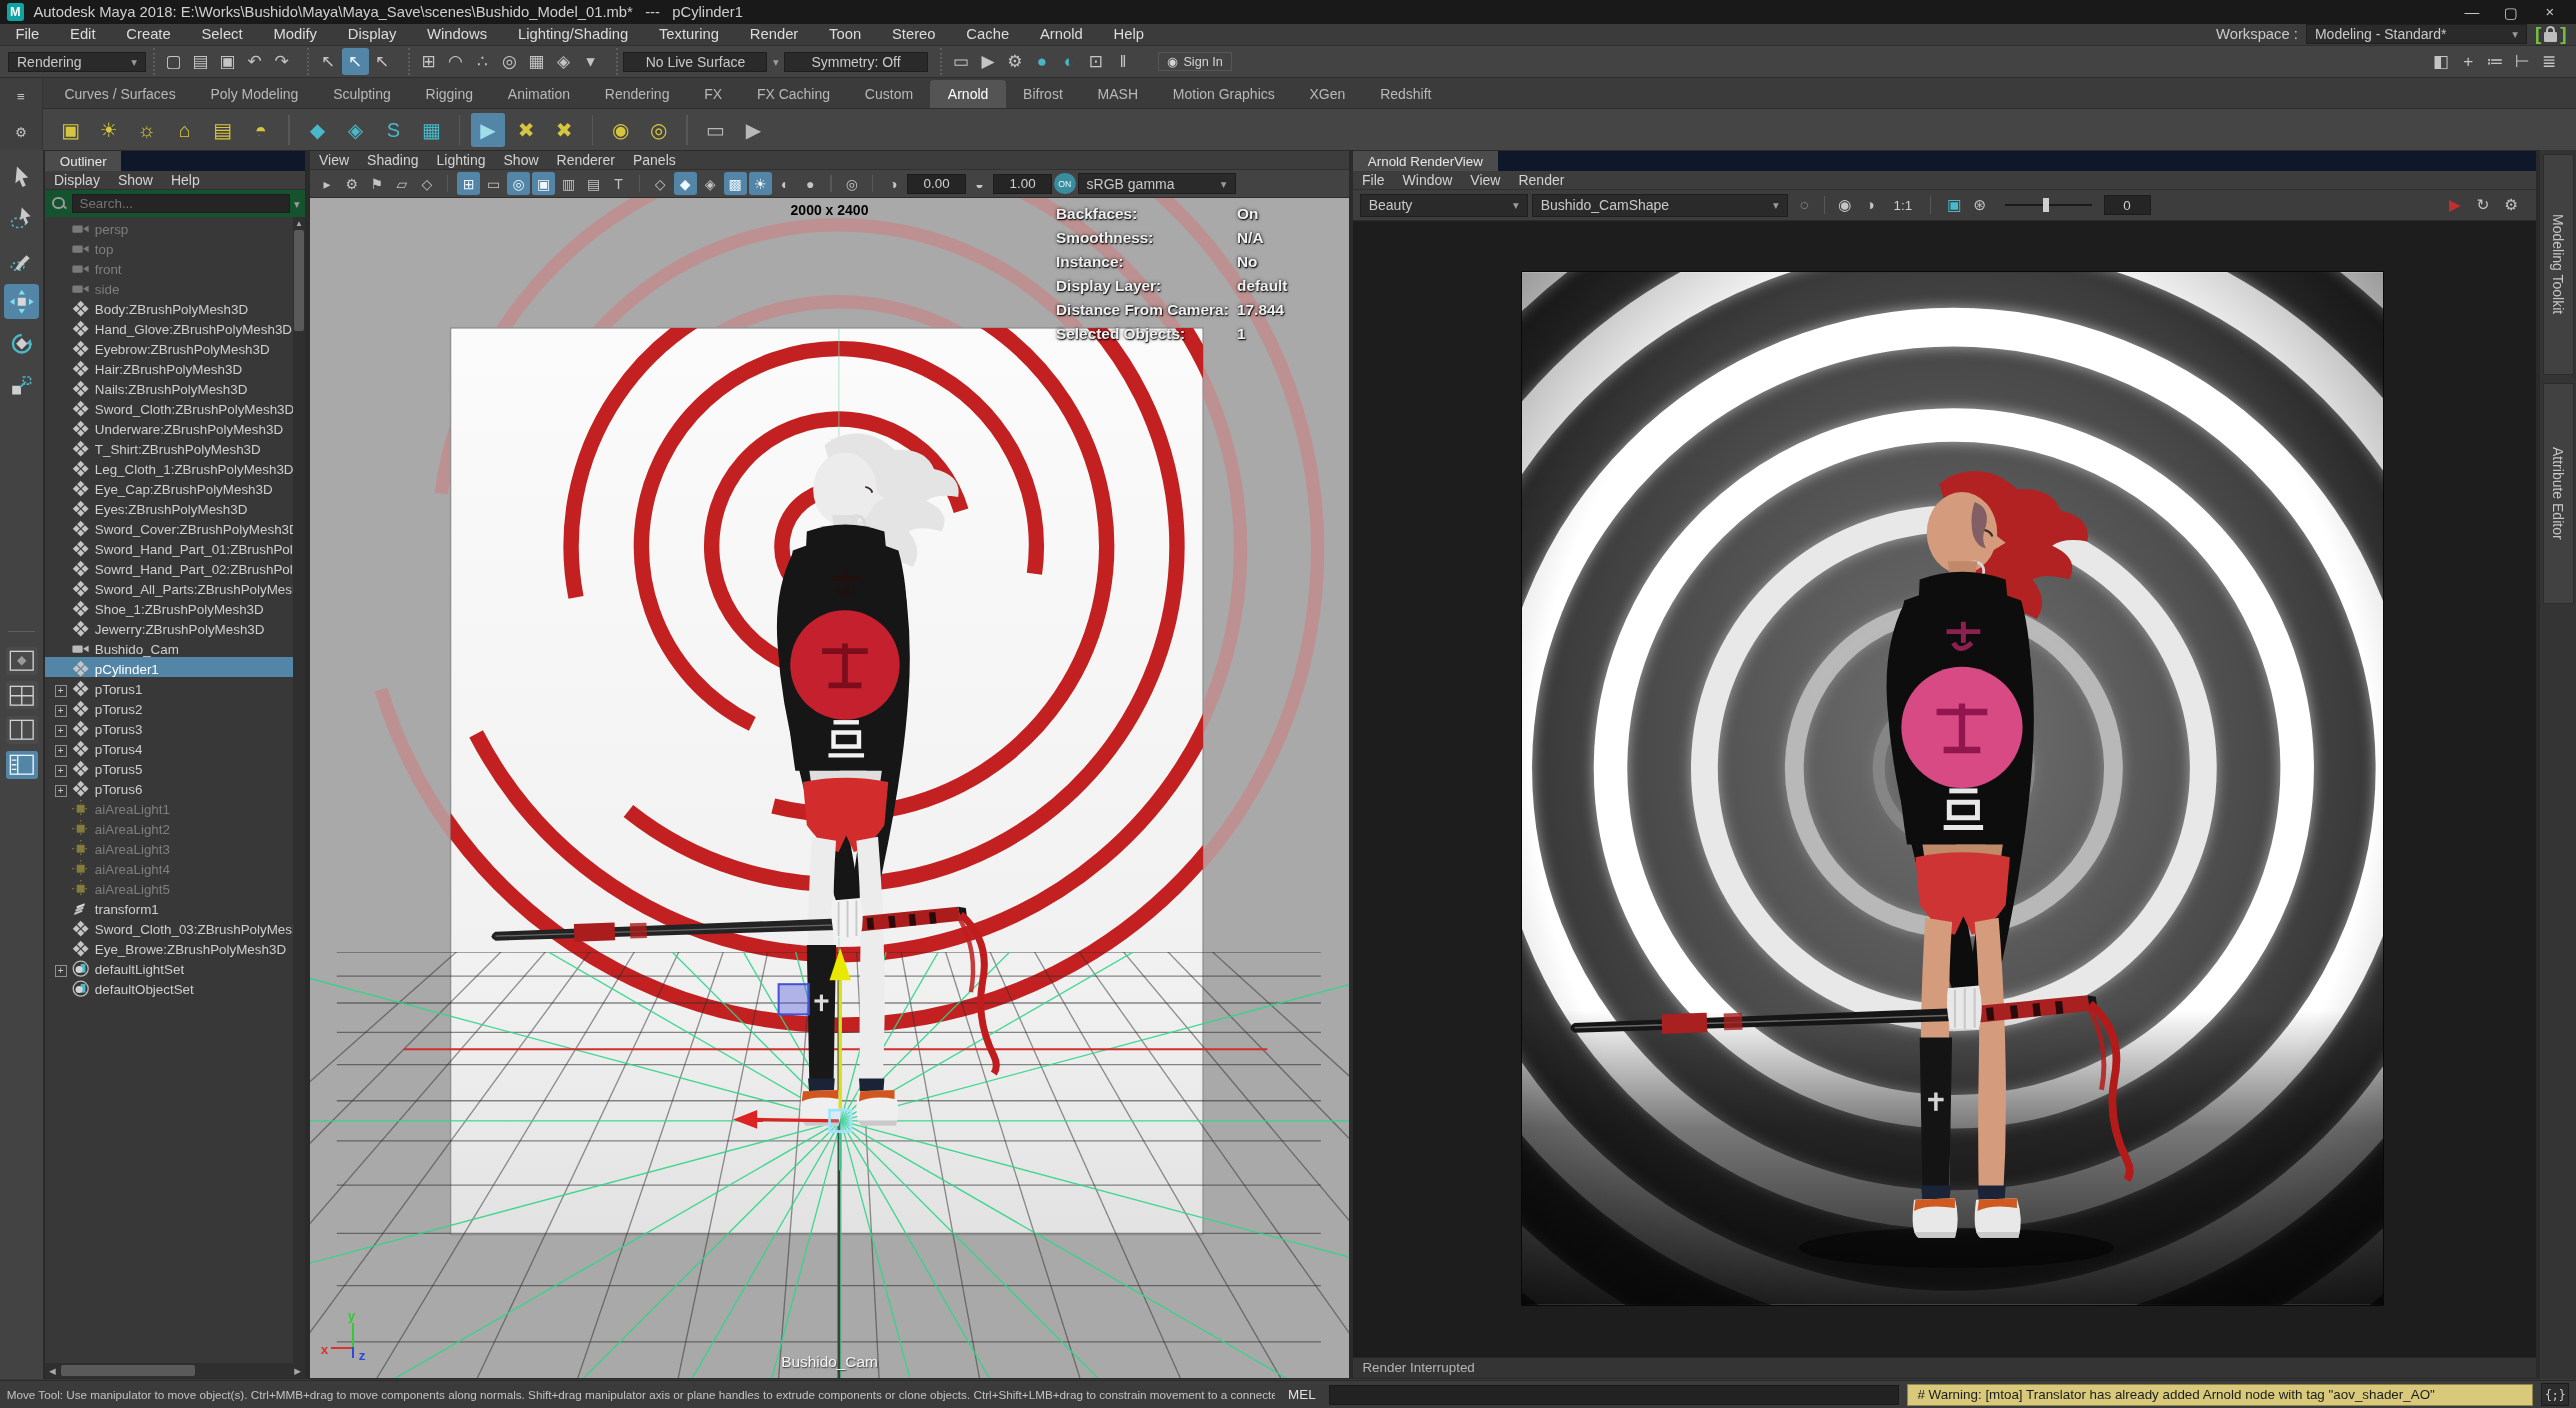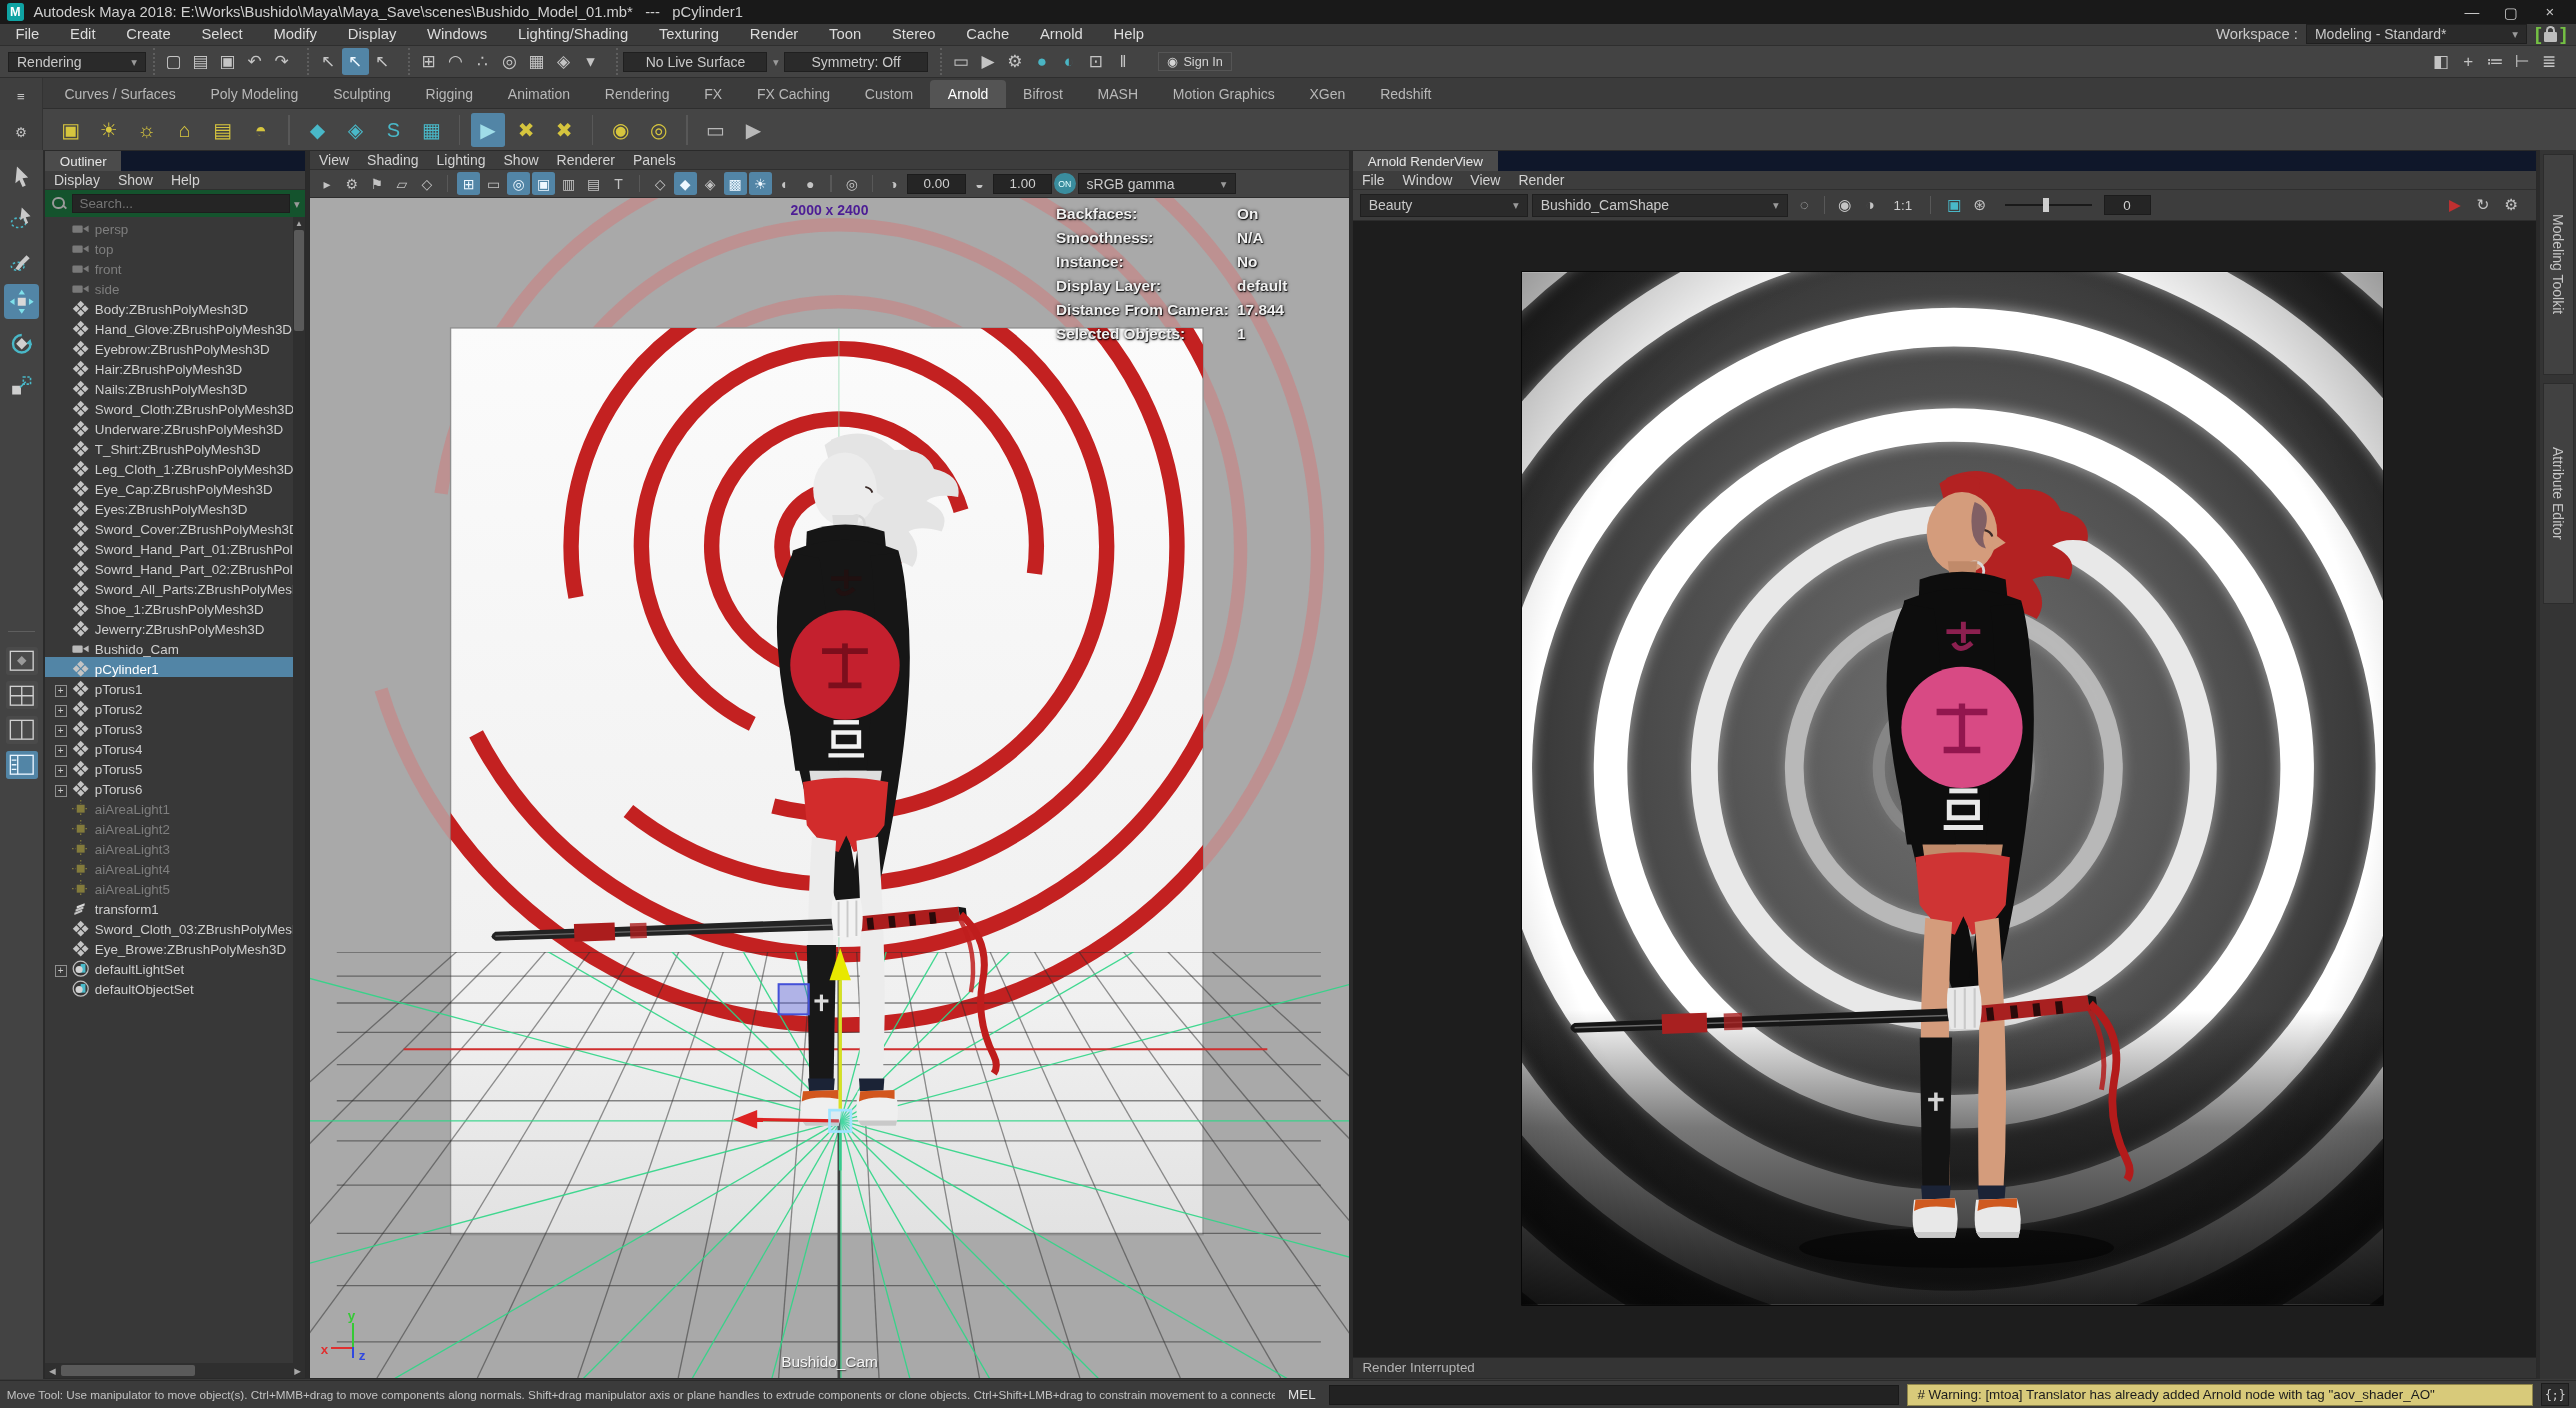--- a/index.html
+++ b/index.html
@@ -95,21 +95,21 @@
 
 
 .viewport{left:309px;width:1041px}
 .vp-toolbar{position:absolute;top:19px;left:0;right:0;height:28px;background:#434343;display:flex;align-items:center;padding:0 5.4px;gap:2px;border-bottom:0.7px solid #2d2d2d}
 .vp-toolbar .ticon{width:23px;height:23px;font-size:14px}
 .numfield{width:59px;height:20px;background:#252525;border:0.7px solid #1c1c1c;color:#cfcfcf;font-size:13.4px;text-align:center;font-family:"Liberation Sans",sans-serif}
 .cs-on{width:21.5px;height:21.5px;border-radius:50%;background:#3a8d9e;color:#e2feff;font-size:8.7px;display:flex;align-items:center;justify-content:center;flex:none}
 .csdd{width:158px;justify-content:space-between;height:21.5px}
 .vp-canvas{position:absolute;top:47px;left:0;right:0;bottom:0;background:#a9a9a9;overflow:hidden}
 .vp-canvas svg.scene{position:absolute;inset:0;width:100%;height:100%}
-.vp-res{position:absolute;top:4px;left:50%;transform:translateX(-50%);font-size:14px;font-weight:bold;color:#4c1d95}
+.vp-res{position:absolute;top:4px;left:50%;transform:translateX(-50%);font-size:14px;font-weight:bold;color:#000000}
 .vp-hud{position:absolute;top:6.7px;right:31px;width:262px}
 .hud-row{display:flex;margin-bottom:6px;font-size:15.4px;font-weight:bold;color:#f1f1f1;text-shadow:0 0 3.4px rgba(0,0,0,.85),0.7px 0.7px 1.3px #000}
 .hud-label{flex:1}
 .hud-value{width:81px}
 .vp-cam{position:absolute;bottom:6.7px;left:50%;transform:translateX(-50%);font-size:15.4px;color:#f5f5f5;text-shadow:0.7px 0.7px 1.3px #333}
 .vp-axis{position:absolute;left:14.8px;bottom:13.4px;width:60px;height:60px;font-size:13.4px;font-weight:bold}
 .ax-y{position:absolute;left:27px;bottom:17.4px;width:2px;height:24px;background:#35c935}
 .ax-x{position:absolute;left:6.7px;bottom:16px;width:21.5px;height:2px;background:#e03030}
 .ax-z{position:absolute;left:27px;bottom:6.7px;width:2px;height:10.7px;background:#3048e0}
 .ax-lbl-y{position:absolute;left:23px;bottom:42px;color:#35c935}

